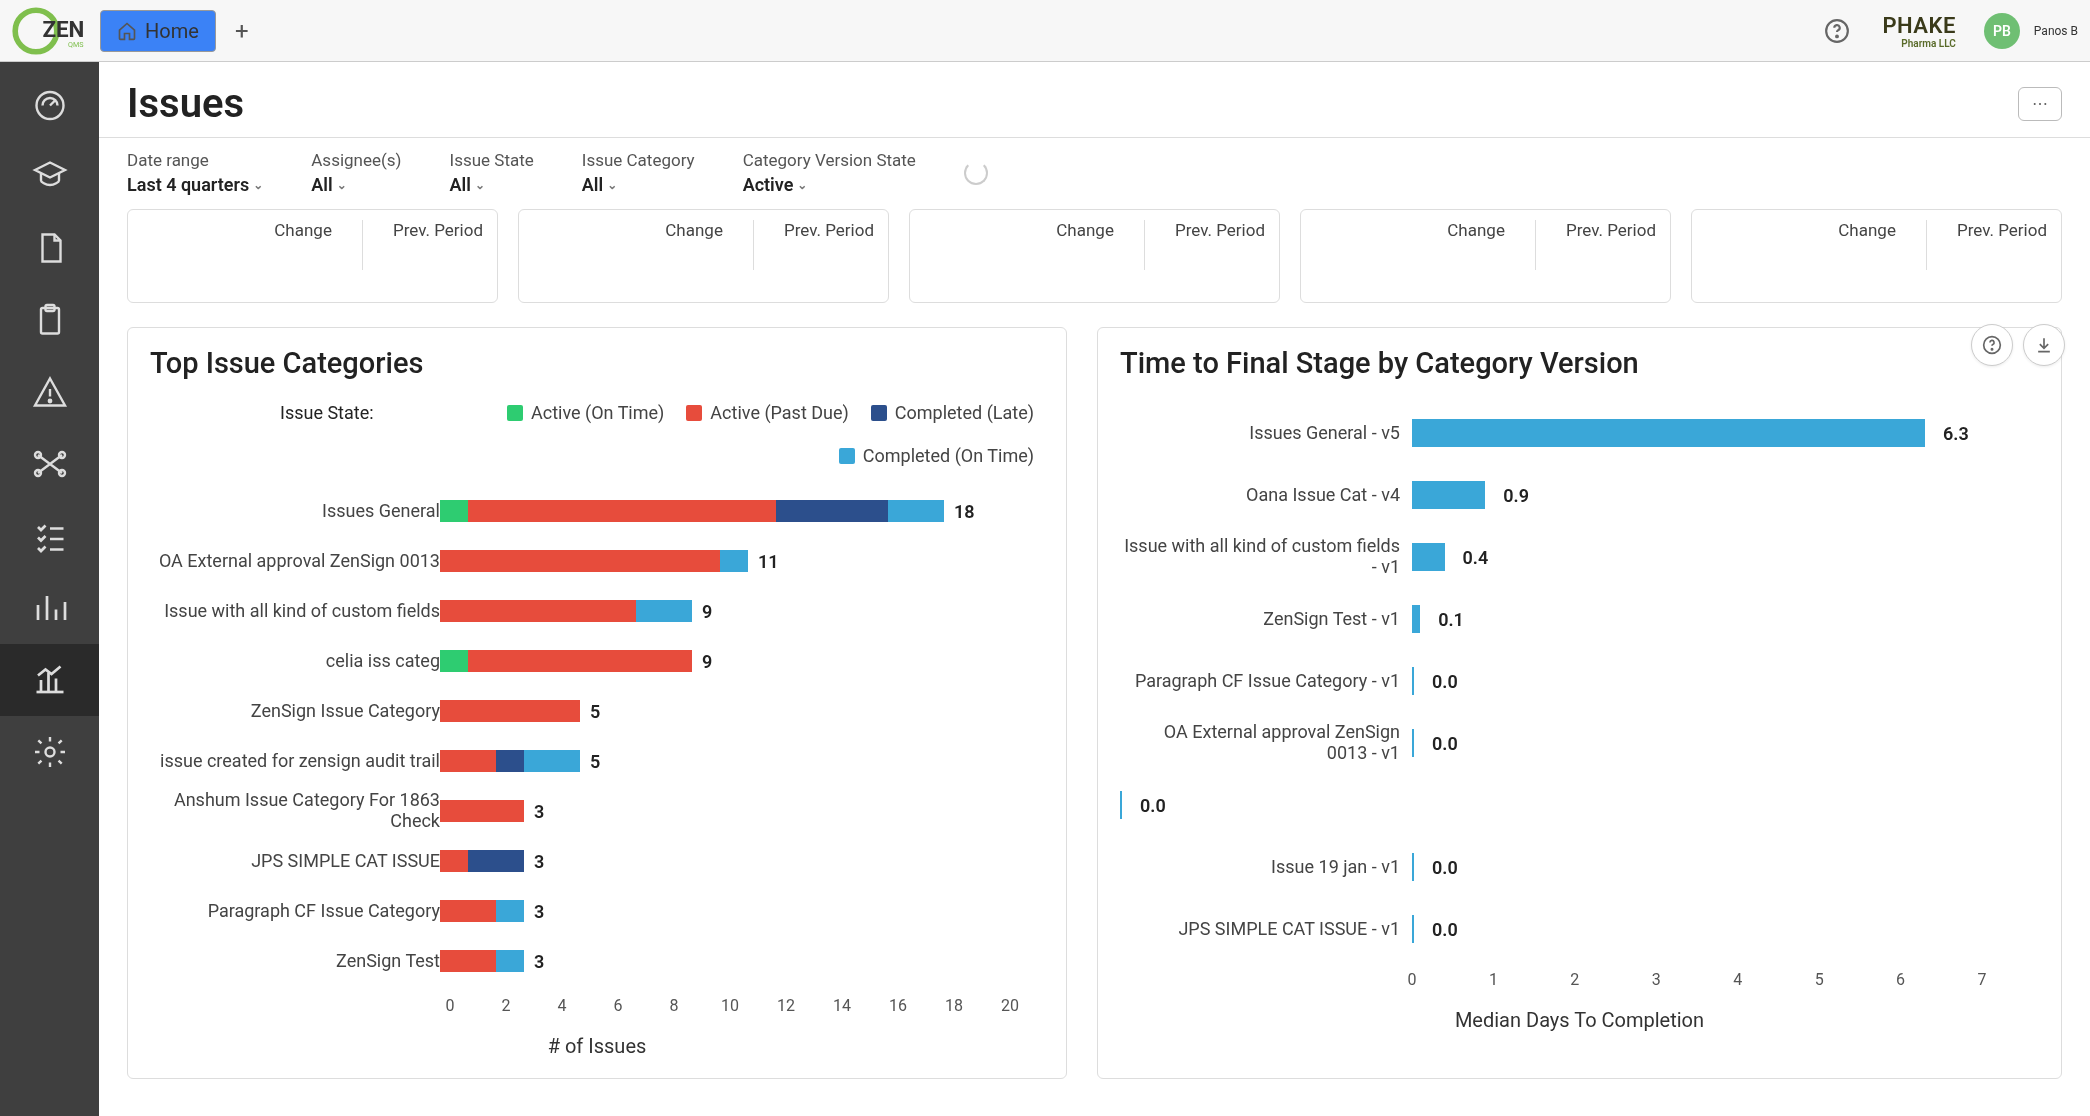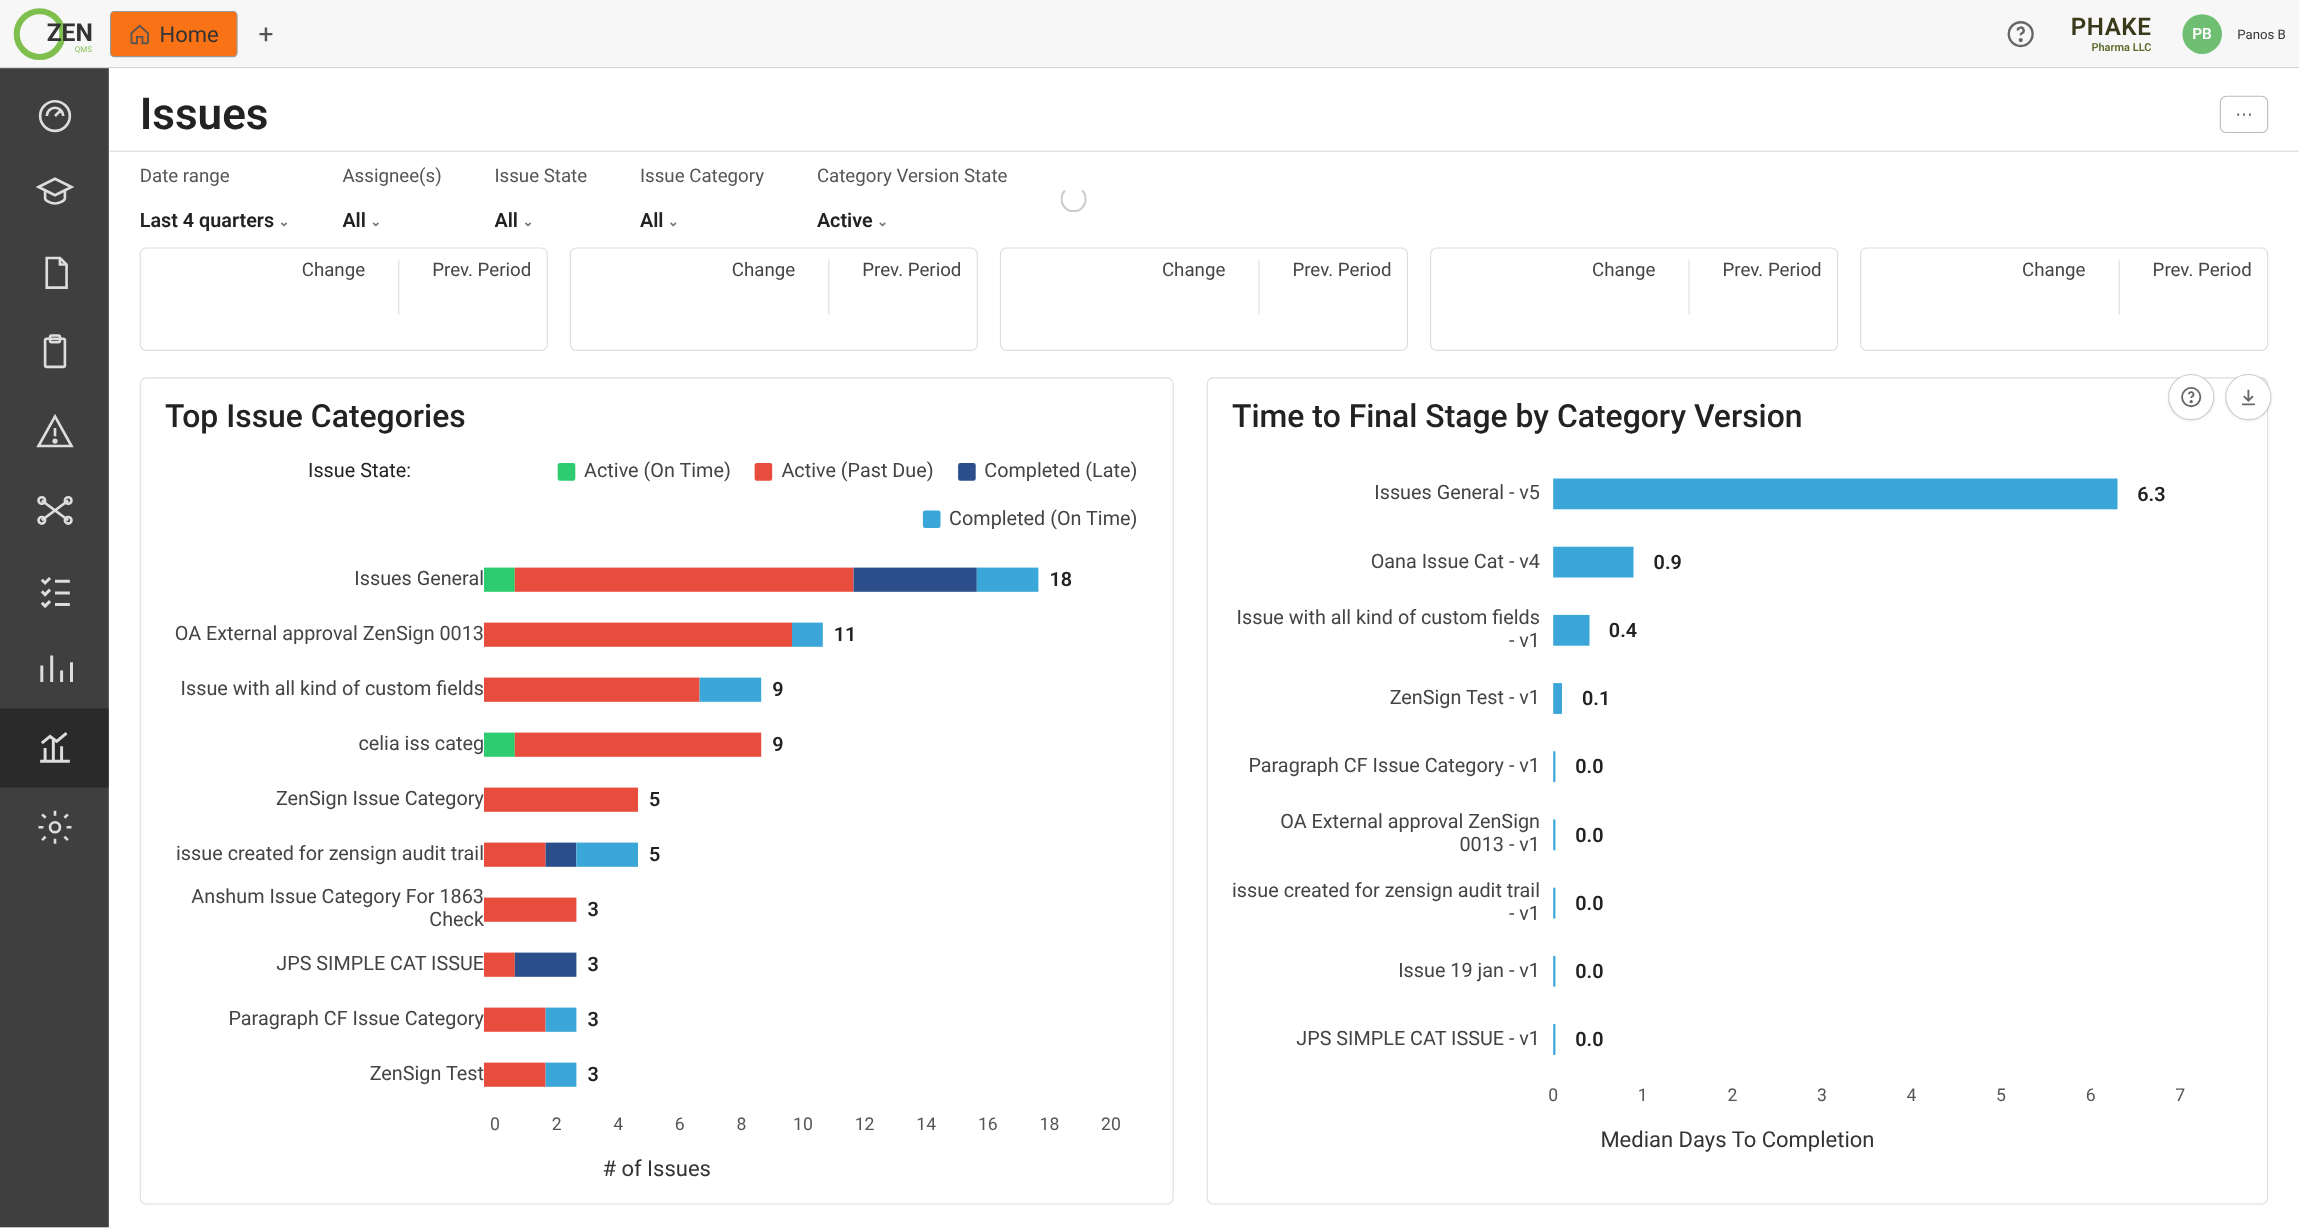--- a/index.html
+++ b/index.html
@@ -20,21 +20,21 @@
   padding: 0 12px;
   gap: 8px;
 }
 .logo {
   width: 80px; height: 50px;
   display:flex;align-items:center;justify-content:center;
 }
 .logo-svg { width: 80px; height: 50px; }
 .tab {
   display:flex;align-items:center;gap:8px;
-  background:#f97316;border:1px solid #999;border-radius:4px;
+  background:#3b82f6;border:1px solid #999;border-radius:4px;
   padding:8px 16px;font-size:20px;color:#333;
 }
 .tab-add {
   width:36px;height:36px;display:flex;align-items:center;justify-content:center;
   color:#555;font-size:24px;cursor:pointer;
 }
 .topbar-spacer{flex:1}
 .help-icon,.more-icon{width:34px;height:34px;display:flex;align-items:center;justify-content:center;color:#555;}
 .brand-phake{font-weight:600;color:#3a3a1a;font-size:22px;letter-spacing:.5px;display:flex;flex-direction:column;align-items:flex-end;margin:0 20px;}
 .brand-phake .sub{font-size:10px;color:#5a6b2a;letter-spacing:0;}
@@ -43,21 +43,21 @@
 .app-body{display:flex;height:calc(1116px - 62px);}
 .sidebar{width:99px;background:#3f3f3f;display:flex;flex-direction:column;padding-top:6px;}
 .sidebar-item{height:72px;display:flex;align-items:center;justify-content:center;color:#ddd;cursor:pointer;}
 .sidebar-item.active{background:#2a2a2a;}
 .sidebar-item svg{width:36px;height:36px;}
 .main{flex:1;background:#fff;overflow:hidden;position:relative;}
 .page-header{padding:18px 28px 10px;border-bottom:1px solid #ddd;display:flex;align-items:center;}
 .page-title{font-size:40px;font-weight:600;color:#222;}
 .more-btn{margin-left:auto;border:1px solid #bbb;border-radius:6px;width:44px;height:34px;display:flex;align-items:center;justify-content:center;color:#666;cursor:pointer;}
 .filters{display:flex;gap:48px;padding:12px 28px 14px;align-items:flex-start;}
-.filter{display:flex;flex-direction:column;gap:20px;}
+.filter{display:flex;flex-direction:column;gap:4px;}
 .filter-label{font-size:17px;color:#555;}
 .filter-value{font-size:18px;font-weight:600;color:#222;display:flex;align-items:center;gap:4px;}
 .chev{font-size:12px;color:#777;}
 .spinner{width:24px;height:24px;border:2px solid #ccc;border-top-color:transparent;border-radius:50%;align-self:center;animation:none;}
 .kpi-row{display:flex;gap:20px;padding:0 28px;}
 .kpi-card{flex:1;border:1px solid #ddd;border-radius:6px;background:#fff;height:94px;display:flex;align-items:flex-start;padding:10px 14px;}
 .kpi-inner{display:flex;gap:30px;margin-left:auto;font-size:17px;color:#444;}
 .kpi-sep{width:1px;background:#ddd;height:50px;}
 .charts{display:flex;gap:30px;padding:24px 28px 0;}
 .chart-card{border:1px solid #ddd;border-radius:6px;background:#fff;position:relative;padding:18px 22px 20px;}
@@ -438,21 +438,20 @@
               <div class="lbl">Paragraph CF Issue Category - v1</div>
     <div class="bar" style="width:2px"></div>
     <span class="val">0.0</span>
             </div>
             <div class="hbar-row">
               <div class="lbl">OA External approval ZenSign 0013 - v1</div>
     <div class="bar" style="width:2px"></div>
     <span class="val">0.0</span>
             </div>
             <div class="hbar-row">
-              <div class="lbl">issue created for zensign audit trail - v1</div>
     <div class="bar" style="width:2px"></div>
     <span class="val">0.0</span>
             </div>
             <div class="hbar-row">
               <div class="lbl">Issue 19 jan - v1</div>
     <div class="bar" style="width:2px"></div>
     <span class="val">0.0</span>
             </div>
             <div class="hbar-row">
               <div class="lbl">JPS SIMPLE CAT ISSUE - v1</div>

